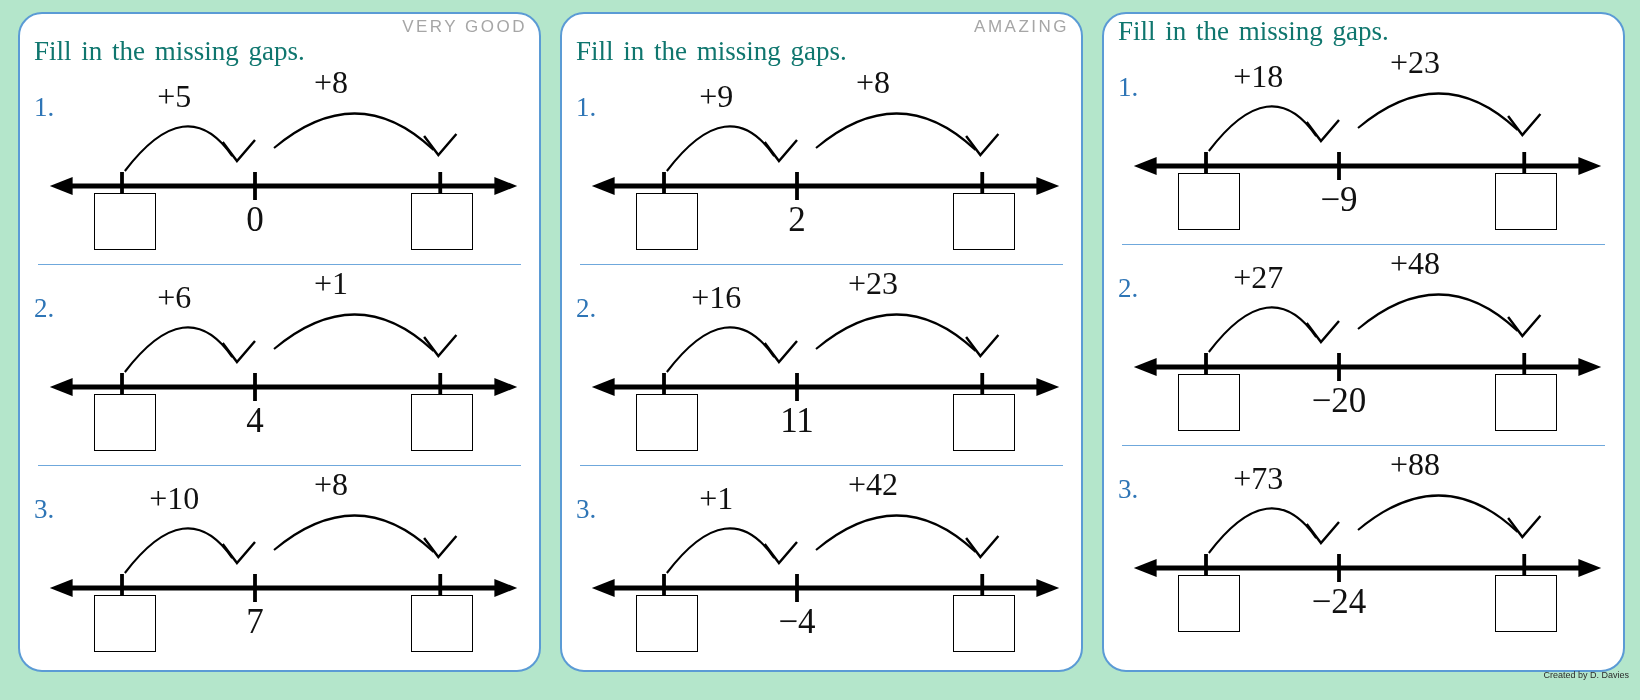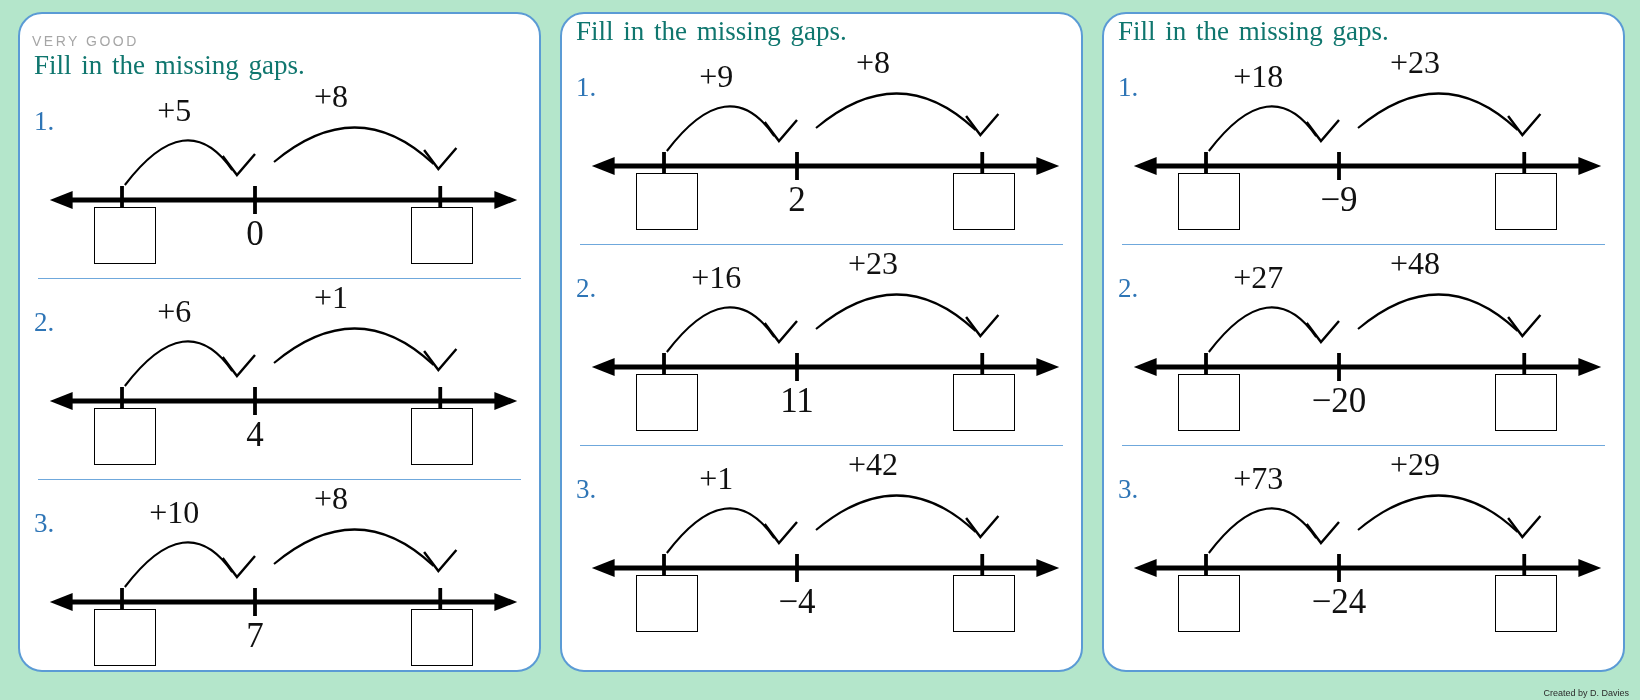--- a/index.html
+++ b/index.html
@@ -21,28 +21,28 @@
     flex:1;
     background:#ffffff;
     border:2px solid #5b9bd5;
     border-radius:24px;
     padding:2px 12px 6px 12px;
     position:relative;
     box-sizing:border-box;
     overflow:hidden;
   }
   .panel-title{
-    text-align:left;
+    text-align:right;
     color:#a6a6a6;
     font-family:"Liberation Sans", sans-serif;
-    font-size:14px;
+    font-size:17px;
     letter-spacing:2.5px;
     line-height:18px;
     height:18px;
-    margin-top:16px;
+    margin-top:2px;
   }
   .instruction{
     font-size:27px;
     color:#0f766e;
     line-height:30px;
     margin:0 0 0 2px;
     word-spacing:3px;
   }
   .divider{
     border-top:1.5px solid #6fa8dc;
@@ -95,21 +95,21 @@
     height:57px;
     background:#fff;
     border:1.5px solid #000;
     box-sizing:border-box;
     z-index:2;
   }
   .box-left{ left:10.2%; }
   .box-right{ left:76.8%; }
   .credit{
     position:absolute;
-    right:11px; bottom:2px;
+    right:11px; bottom:20px;
     font-family:"Liberation Sans", sans-serif;
     font-size:9px;
     color:#2b2b2b;
   }
 </style>
 </head>
 <body>
 
 <div class="page">
 
@@ -183,20 +183,21 @@
         <span class="jump-label jump1">+10</span>
         <span class="jump-label jump2">+8</span>
         <div class="answer-box box-left"></div>
         <div class="answer-box box-right"></div>
         <span class="center-value">7</span>
       </div>
     </div>
   </div>
 
   <div class="panel">
+    <div class="panel-title">AMAZING</div>
     <div class="instruction">Fill in the missing gaps.</div>
 
     <div class="problem">
       <span class="pnum">1.</span>
       <div class="fig">
         <svg viewBox="0 0 500 196" preserveAspectRatio="none">
           <line x1="12" y1="120" x2="488" y2="120" stroke="#000" stroke-width="5"></line>
           <polygon points="28,111 28,129 4,120" fill="#000"></polygon>
           <polygon points="472,111 472,129 496,120" fill="#000"></polygon>
           <line x1="80" y1="106" x2="80" y2="134" stroke="#000" stroke-width="4"></line>
@@ -324,21 +325,21 @@
           <polygon points="472,111 472,129 496,120" fill="#000"></polygon>
           <line x1="80" y1="106" x2="80" y2="134" stroke="#000" stroke-width="4"></line>
           <line x1="220" y1="106" x2="220" y2="134" stroke="#000" stroke-width="4"></line>
           <line x1="415" y1="106" x2="415" y2="134" stroke="#000" stroke-width="4"></line>
           <path d="M83,105 Q148,24 196,90" fill="none" stroke="#000" stroke-width="2.2"></path>
           <path d="M186,76 L201,95 L220,74" fill="none" stroke="#000" stroke-width="2.6"></path>
           <path d="M240,82 Q328,12 408,84" fill="none" stroke="#000" stroke-width="2.2"></path>
           <path d="M398,70 L413,89 L432,68" fill="none" stroke="#000" stroke-width="2.6"></path>
         </svg>
         <span class="jump-label jump1">+73</span>
-        <span class="jump-label jump2">+29</span>
+        <span class="jump-label jump2">+88</span>
         <div class="answer-box box-left"></div>
         <div class="answer-box box-right"></div>
         <span class="center-value">−24</span>
       </div>
     </div>
   </div>
 
 </div>
 
 <div class="credit">Created by D. Davies</div>

